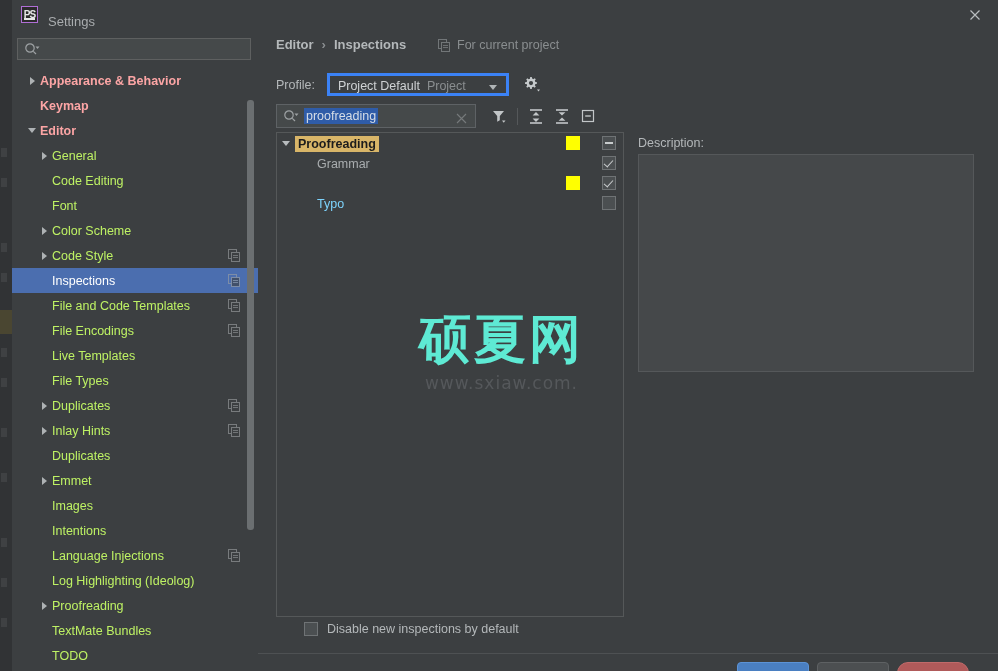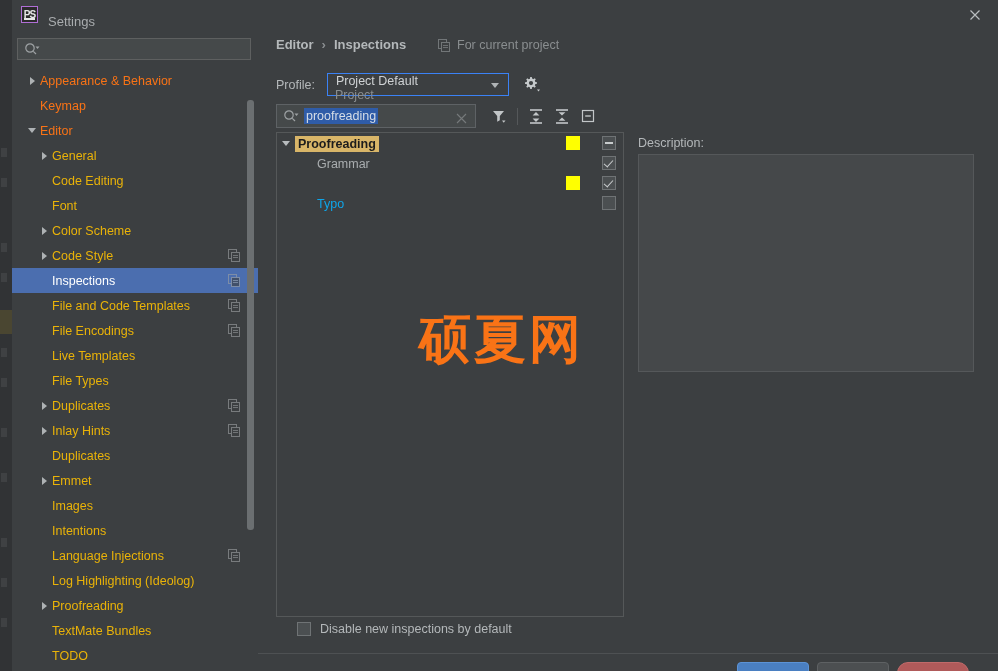--- a/index.html
+++ b/index.html
@@ -153,24 +153,24 @@
   }
   .tree-row .arrow.expanded::before {
     content: "";
     border-top: 5px solid #aeb2b4;
     border-left: 4px solid transparent;
     border-right: 4px solid transparent;
     display: block;
   }
   .tree-label {
     font-size: 12.5px;
-    color: #eab308;
+    color: #bef264;
     white-space: nowrap;
   }
-  .tree-row.bold .tree-label { font-weight: normal; color: #f97316; }
+  .tree-row.bold .tree-label { font-weight: bold; color: #fca5a5; }
   .tree-row.selected .tree-label { color: #ffffff; }
   .tree-row.indent1 { padding-left: 24px; }
   .tree-row.indent1-noarrow { padding-left: 40px; }
   .tree-row.indent0-noarrow { padding-left: 28px; }
   .copy-ico {
     position: absolute;
     right: 17px; top: 6px;
     width: 13px; height: 13px;
     opacity: .62;
   }
@@ -226,27 +226,26 @@
   .profile-row {
     position: absolute;
     left: 18px; top: 43px;
     display: flex;
     align-items: center;
   }
   .profile-label { font-size: 12.5px; color: #b4b8ba; margin-right: 12px; }
   .profile-combo {
     width: 182px; height: 23px;
     background: #3c3f41;
-    border: 1px solid #3b82f6;
-    box-sizing: border-box;
-    display: flex;
-    align-items: flex-start;
+    border: 3px solid #3b82f6;
+    box-sizing: border-box;
+    display: flex;
+    align-items: flex-end;
     position: relative;
     cursor: pointer;
-    flex-direction: column;
   }
   .profile-combo .pc-main { font-size: 12.5px; color: #cfd2d4; margin-left: 8px; }
   .profile-combo .pc-sub  { font-size: 12.5px; color: #8a8e90; margin-left: 7px; }
   .profile-combo .pc-chev {
     position: absolute; right: 9px; top: 9px;
     border-top: 5px solid #b0b4b6;
     border-left: 4.5px solid transparent;
     border-right: 4.5px solid transparent;
   }
   .gear-btn {
@@ -335,21 +334,21 @@
     border-right: 4px solid transparent;
     display: block;
   }
   .insp-name { font-size: 12.5px; color: #a9adaf; white-space: nowrap; }
   .insp-name.match {
     background: #d8b568;
     color: #1c1c1c;
     padding: 1px 3px;
     font-weight: bold;
   }
-  .insp-name.link { color: #0ea5e9; }
+  .insp-name.link { color: #7dd3fc; }
   .swatch {
     position: absolute;
     right: 43px; top: 3px;
     width: 14px; height: 14px;
     background: #ffff00;
     cursor: pointer;
   }
   .ckbox {
     position: absolute;
     right: 7px; top: 3px;
@@ -380,21 +379,21 @@
   .watermark {
     position: absolute;
     left: 418px; top: 312px;
     text-align: center;
     pointer-events: none;
     user-select: none;
   }
   .wm-cn {
     font-size: 52px;
     font-weight: bold;
-    color: #f97316;
+    color: #5eead4;
     letter-spacing: 3px;
     line-height: 1;
     font-family: "DejaVu Sans", sans-serif;
   }
   .wm-url {
     font-size: 17px;
     color: #55585b;
     letter-spacing: 1px;
     margin-top: 8px;
     font-family: "DejaVu Sans", sans-serif;
@@ -412,21 +411,21 @@
     left: 638px; top: 154px;
     width: 336px; height: 218px;
     background: #45484a;
     border: 1px solid #55585a;
     box-sizing: border-box;
   }
 
   
   .bottom-check {
     position: absolute;
-    left: 263px; top: 622px;
+    left: 270px; top: 622px;
     display: flex;
     align-items: center;
     cursor: pointer;
     padding-left: 34px;
   }
   .bottom-check .bc-box {
     width: 14px; height: 14px;
     border: 1px solid #6f7375;
     background: #4b4f51;
     box-sizing: border-box;
@@ -746,20 +745,21 @@
         </div>
         <div class="insp-row">
           <span class="insp-arrow"></span>
           <span style="padding-left: 22px;"><span class="insp-name link">Typo</span></span>
           <span class="ckbox"></span>
         </div>
       </div>
 
     <div class="watermark" style="left:142px;top:180px;">
       <div class="wm-cn">硕夏网</div>
+      <div class="wm-url">www.sxiaw.com.</div>
     </div>
   </div>
 
   <div class="desc-label">Description:</div>
   <div class="desc-box"></div>
 
   <div class="bottom-check">
     <span class="bc-box"></span>
     <span class="bc-label">Disable new inspections by default</span>
   </div>

